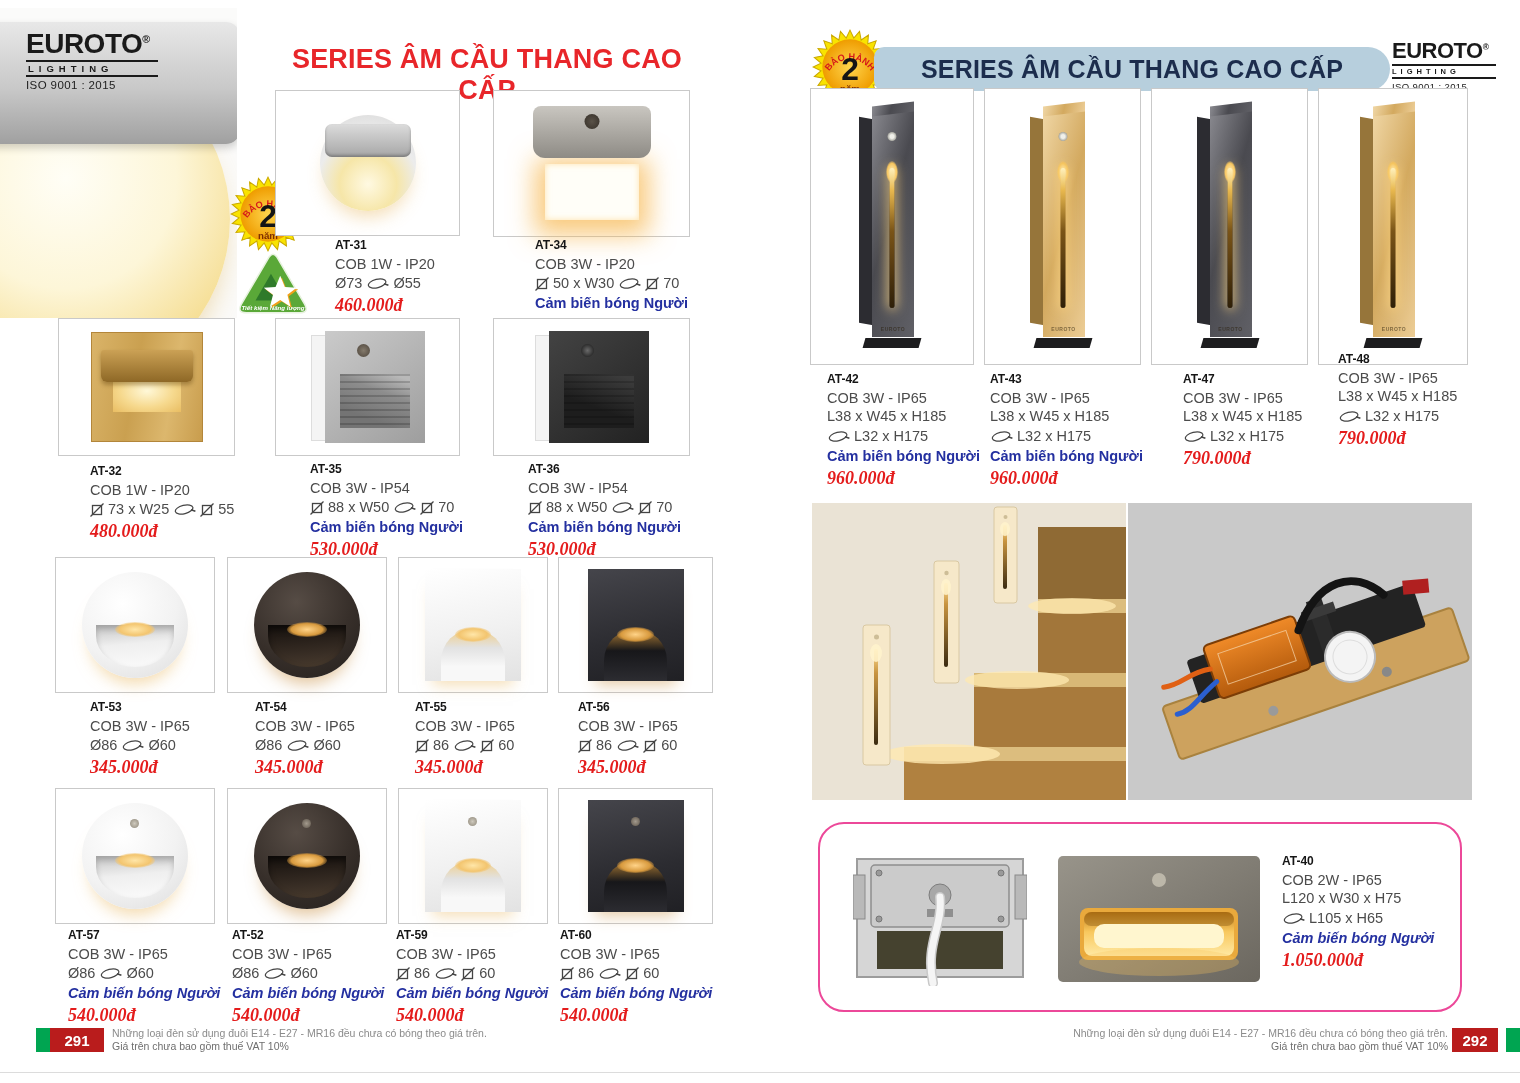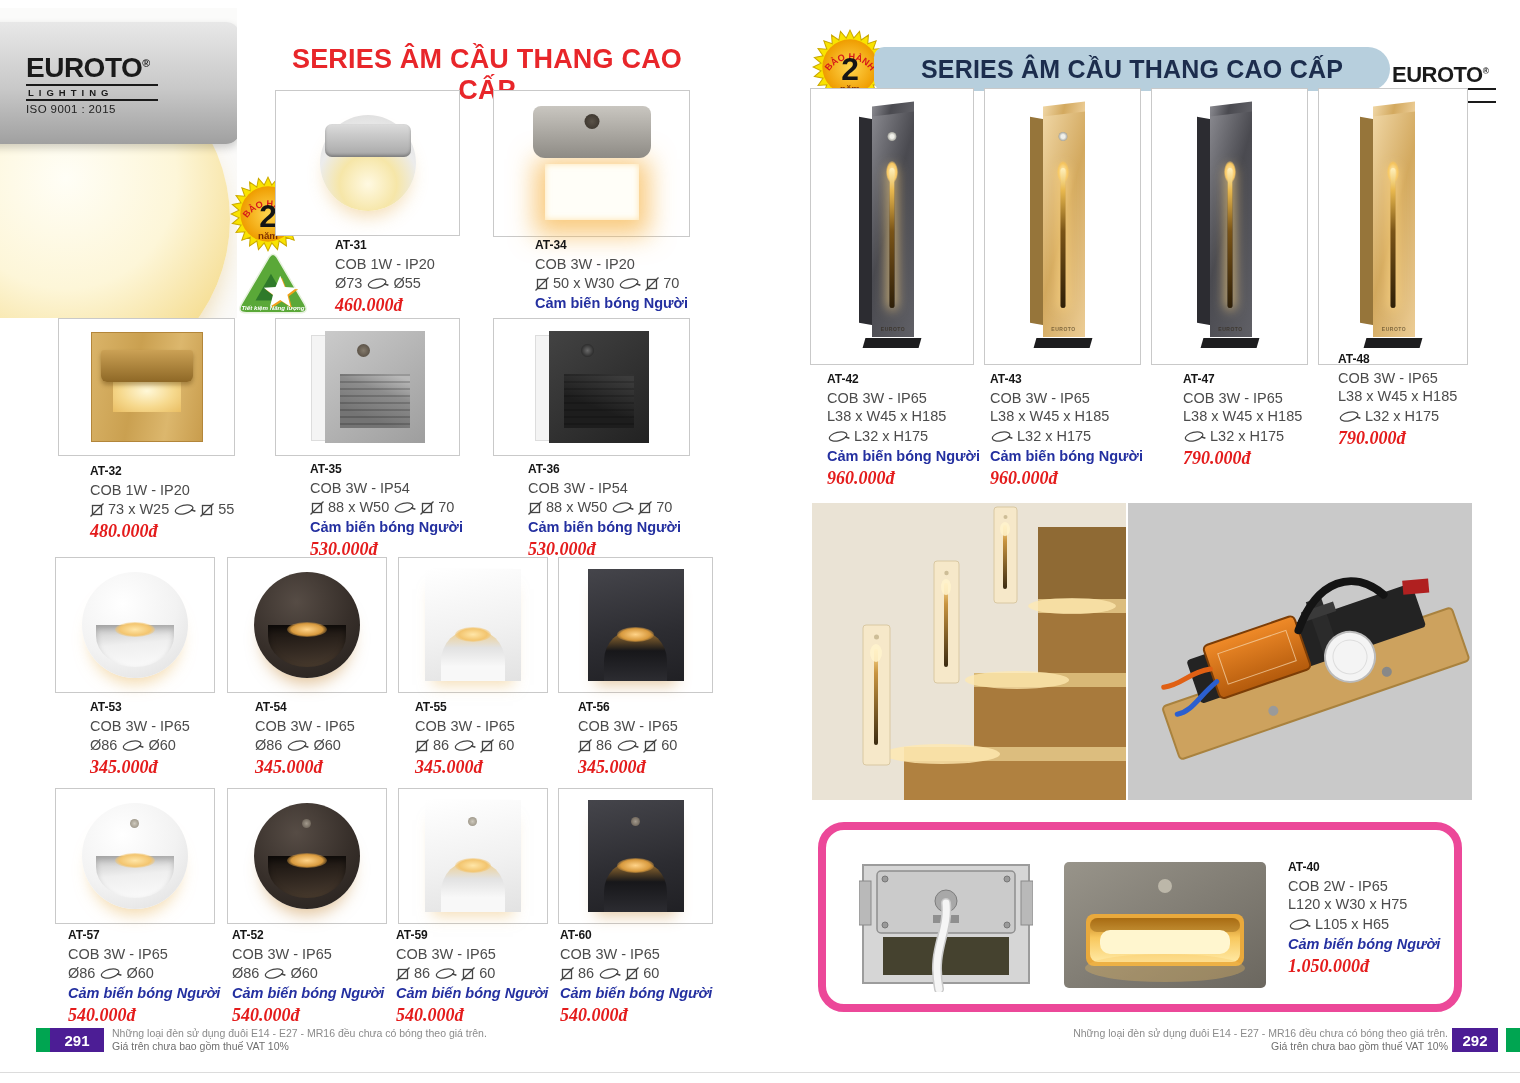--- a/index.html
+++ b/index.html
@@ -1,21 +1,21 @@
 <!DOCTYPE html>
 <html><head>
 <meta charset="utf-8">
 <style>
   html,body{margin:0;padding:0;background:#fff;}
   .page{position:relative;width:1520px;height:1083px;background:#ffffff;overflow:hidden;
         font-family:"Liberation Sans","DejaVu Sans",sans-serif;color:#222;}
 
   
   .logo{color:#1a1a1a;}
-  .logo .nm{font-weight:bold;line-height:1;letter-spacing:-.5px;margin-top:24px;}
+  .logo .nm{font-weight:bold;line-height:1;letter-spacing:-.5px;}
   .logo .nm sup{font-size:.38em;font-weight:bold;}
   .logo .lt{border-top:2px solid #1a1a1a;border-bottom:2px solid #1a1a1a;
             font-weight:bold;text-align:justify;}
   .logo .iso{letter-spacing:.4px;color:#222;}
   .logo-hero{position:absolute;left:26px;top:22px;width:132px;z-index:5;}
   .logo-hero .nm{font-size:28px;}
   .logo-hero .lt{font-size:9.5px;letter-spacing:5px;padding:1px 0 1px 2px;margin-top:2px;}
   .logo-hero .iso{font-size:11.5px;margin-top:2px;}
   .logo-right{position:absolute;left:1392px;top:40px;width:104px;}
   .logo-right .nm{font-size:22px;}
@@ -142,26 +142,26 @@
       border-radius:50%;background:radial-gradient(#f0f0ea 30%,#6e6e66);}
   .vlamp .vbase{position:absolute;left:10px;bottom:0;width:56px;height:10px;background:#1d1d1f;
       transform:skewX(-16deg);}
   .vlamp .vbrand{position:absolute;bottom:16px;left:18px;width:42px;text-align:center;font-size:5px;
       letter-spacing:.5px;color:rgba(40,30,10,.55);font-weight:bold;}
   .vdark{--face:linear-gradient(105deg,#8a8a90 0%,#4a4a50 45%,#606066 100%);--side:#2c2c31;}
   .vgold{--face:linear-gradient(105deg,#f0d7a6 0%,#d3a95f 50%,#eccd96 100%);--side:#96753a;}
 
   
   .photo{position:absolute;overflow:hidden;}
-  .roundbox{position:absolute;left:818px;top:822px;width:644px;height:190px;border:8px solid #ec4899;
+  .roundbox{position:absolute;left:818px;top:822px;width:644px;height:190px;border:2px solid #ec4899;
       border-radius:26px;background:#fff;box-sizing:border-box;}
 
   
   .pn{position:absolute;top:1028px;height:24px;display:flex;align-items:center;justify-content:center;
-      background:#4c1d95;color:#fff;font-weight:bold;font-size:15px;}
+      background:#b91c1c;color:#fff;font-weight:bold;font-size:15px;}
   .gn{position:absolute;top:1028px;height:24px;background:#00a551;}
   .foot{position:absolute;font-size:10.5px;line-height:1.25;}
   .foot .l1{color:#8b8b8b;}
   .foot .l2{color:#6f6f6f;}
   .baseline{position:absolute;left:0;right:0;top:1072px;border-top:1px solid #dcdcdc;}
 </style>
 </head>
 <body>
 
 <div class="page">

